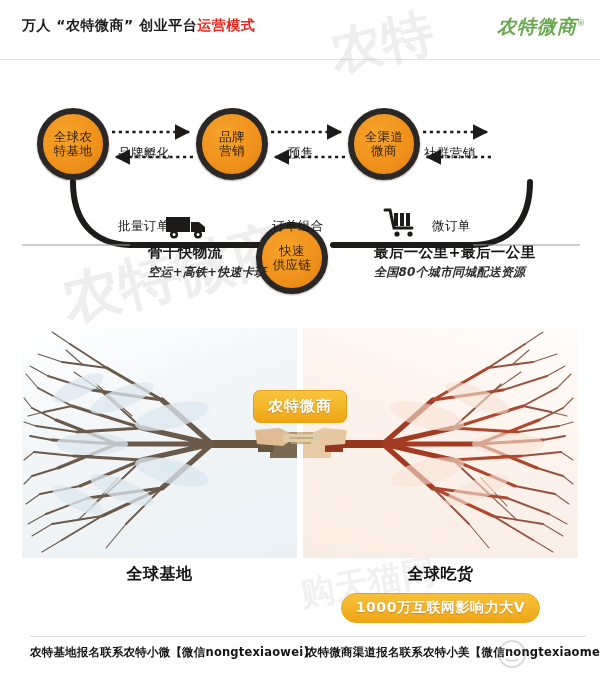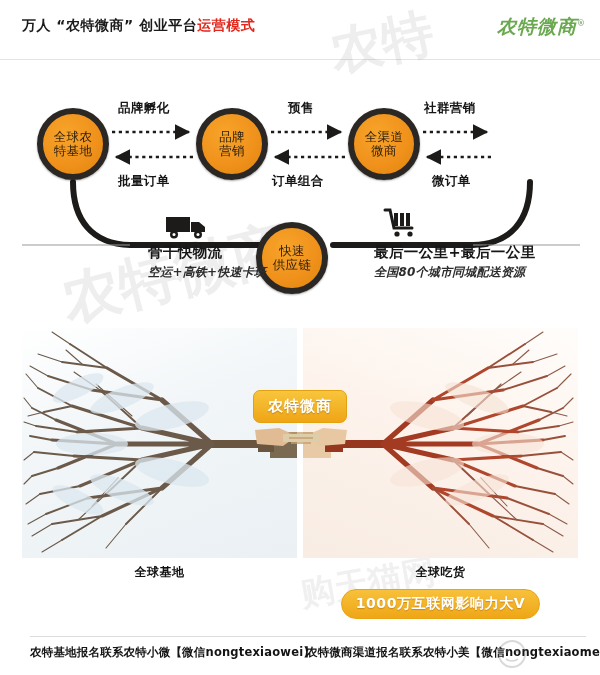--- a/index.html
+++ b/index.html
@@ -38,39 +38,39 @@
   .node span{color:#2a1d0d;font-size:12.5px;font-weight:normal;line-height:1.12;
              text-align:center;letter-spacing:.3px;}
 
   .n1{left:37px;top:48px;width:72px;height:72px;}
   .n2{left:196px;top:48px;width:72px;height:72px;}
   .n3{left:348px;top:48px;width:72px;height:72px;}
   .n4{left:494px;top:48px;width:72px;height:72px;}
   .n5{left:256px;top:162px;width:72px;height:72px;}
   .n5 span{font-size:12.5px;}
 
-  .flab{position:absolute;font-size:12.5px;font-weight:bold;color:#161616;
-        white-space:nowrap;letter-spacing:.4px;}
+  .flab{position:absolute;font-size:12.5px;font-weight:normal;color:#161616;
+        white-space:nowrap;letter-spacing:.4px;margin-top:45px;}
 
   .logi{position:absolute;white-space:nowrap;}
   .logi .big{font-size:14.5px;font-weight:bold;color:#161616;letter-spacing:.4px;}
   .logi .small{display:block;font-size:12px;font-weight:bold;color:#2d2d2d;
                font-style:italic;margin-top:2px;letter-spacing:.2px;}
   .ico{position:absolute;}
 
   
   .photos{position:absolute;left:22px;top:328px;width:556px;height:302px;
           display:flex;gap:6px;}
   .panel{position:relative;width:275px;height:302px;overflow:hidden;}
   .pimg{position:absolute;left:0;top:0;width:275px;height:230px;overflow:hidden;}
   .pL .pimg{background:linear-gradient(160deg,#ffffff 0%,#f2f6f8 40%,#eaf0f4 100%);}
   .pR .pimg{background:linear-gradient(200deg,#fffdfb 0%,#fdf3ec 45%,#f8ece3 100%);}
 
   .cap{position:absolute;left:0;top:236px;width:275px;text-align:center;}
-  .cap .ttl{font-size:12px;font-weight:bold;color:#111;letter-spacing:.5px;}
+  .cap .ttl{font-size:16px;font-weight:bold;color:#111;letter-spacing:.5px;}
   .pill{display:inline-block;margin-top:8px;padding:5px 14px;border-radius:16px;
         background:linear-gradient(180deg,#f7c13a 0%,#efa617 100%);
         color:#fff;font-size:14px;font-weight:bold;letter-spacing:.6px;
         border:1px solid #e8a414;
         text-shadow:0 1px 1px rgba(150,90,0,.45);white-space:nowrap;}
 
   .badge{position:absolute;left:50%;top:62px;transform:translateX(-50%);
          background:linear-gradient(180deg,#f8c53c 0%,#efa516 100%);
          border:1px solid #e3a010;border-radius:7px;padding:6px 14px;
          color:#fff;font-size:15px;font-weight:bold;letter-spacing:1px;

